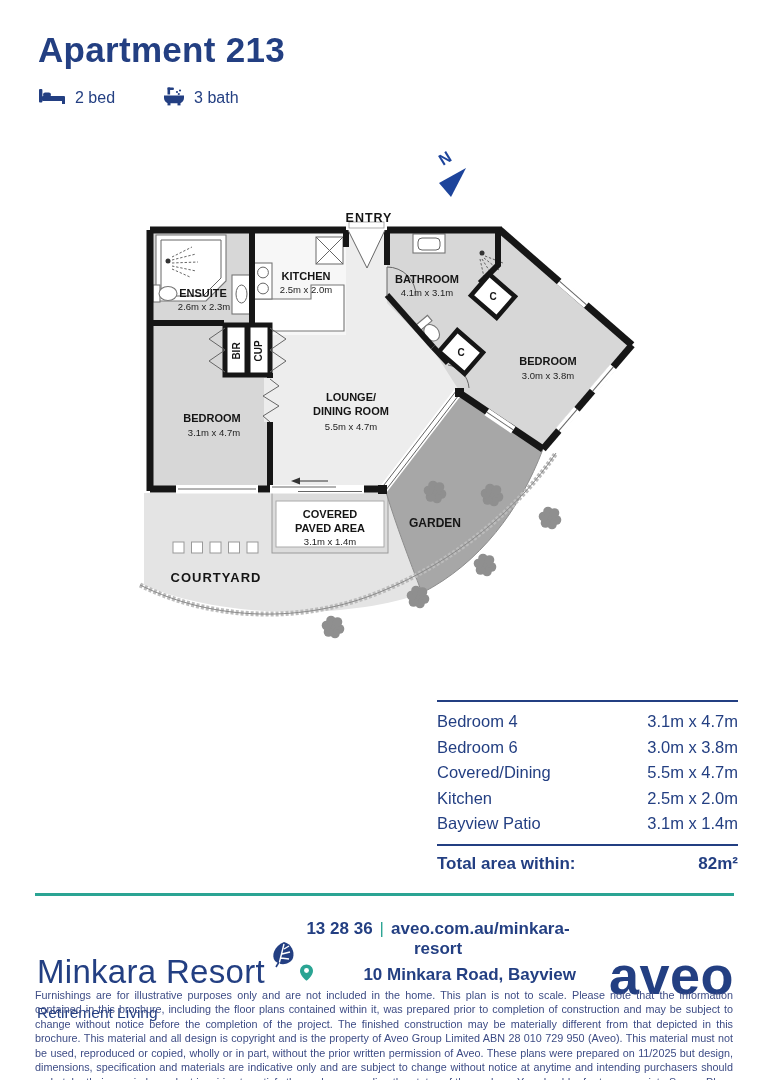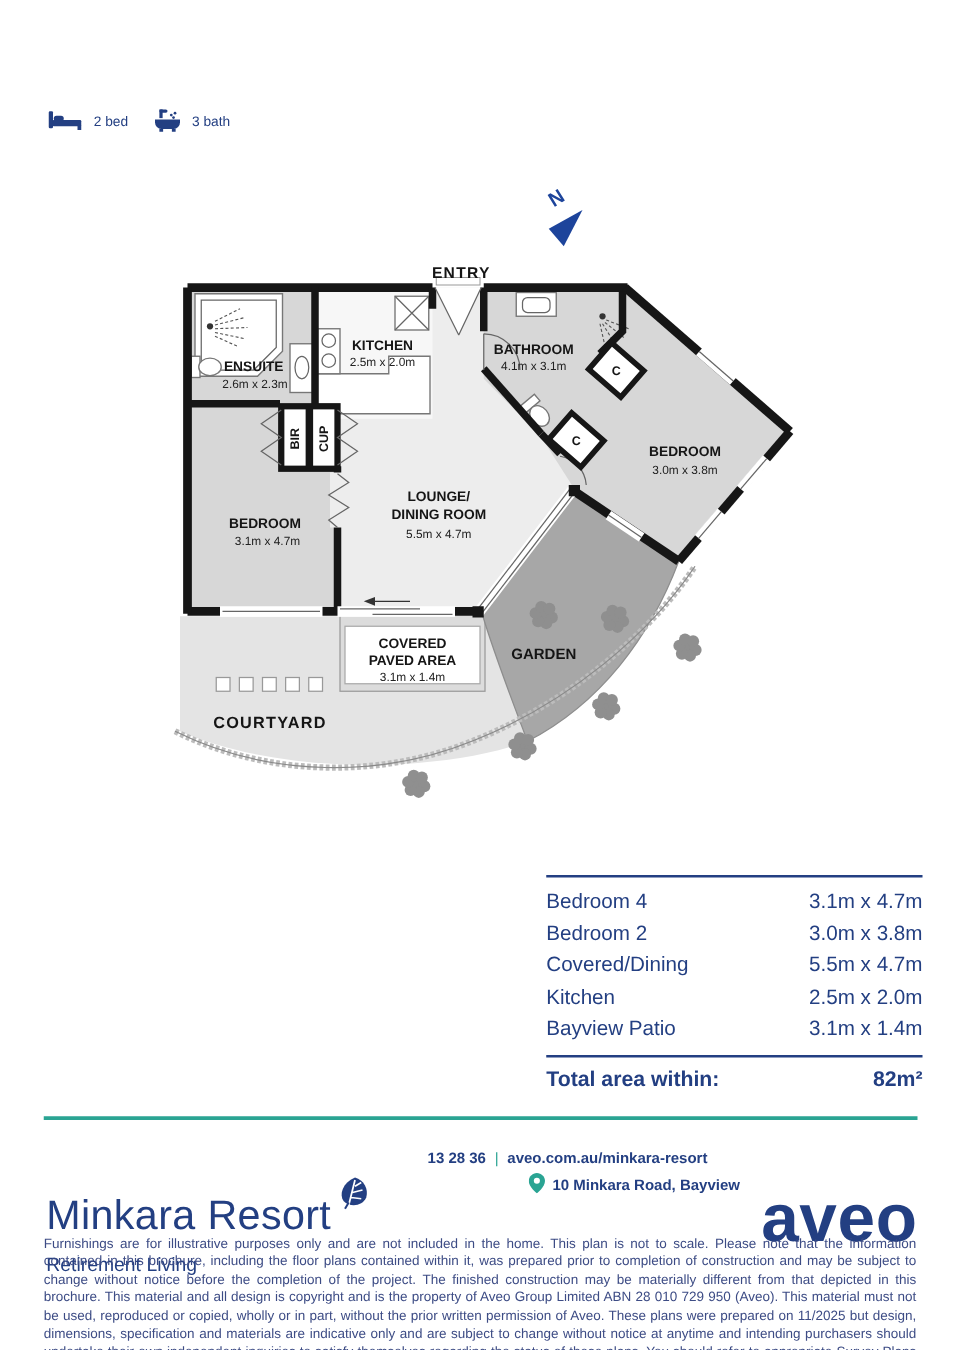--- a/index.html
+++ b/index.html
@@ -9,22 +9,22 @@
     --ink:#161616;
   }
   html,body{margin:0;padding:0;background:#ffffff;}
   body{width:764px;height:1080px;position:relative;overflow:hidden;
        font-family:"Liberation Sans","DejaVu Sans",sans-serif;}
   .page{position:absolute;inset:0;background:#fff;}
 
   
   .title{position:absolute;left:38px;top:30px;font-size:35px;font-weight:bold;
          color:var(--navy);letter-spacing:.3px;}
-  .facts{position:absolute;left:38px;top:86px;display:flex;gap:20px;align-items:center;
-         color:var(--navy);font-size:11px;}
+  .facts{position:absolute;left:38px;top:86px;display:flex;gap:48px;align-items:center;
+         color:var(--navy);font-size:16px;}
   .fact{display:flex;align-items:center;gap:9px;}
 
   
   .plan{position:absolute;left:130px;top:135px;width:520px;height:530px;}
   .plan svg{width:100%;height:100%;}
   .wall{stroke:var(--ink);stroke-width:7;fill:none;stroke-linecap:butt;}
   .wall6{stroke:var(--ink);stroke-width:6;fill:none;}
   .fx{fill:#ffffff;stroke:#777;stroke-width:1.1;}
   .thin{stroke:#666;stroke-width:1;fill:none;}
   .spray{stroke:#555;stroke-width:.9;stroke-dasharray:2.4 1.8;fill:none;}
@@ -38,36 +38,37 @@
   .dims .row{display:flex;justify-content:space-between;font-size:16.5px;line-height:25.5px;}
   .dims .total{border-top:2.5px solid var(--navy);margin-top:7px;padding-top:8px;
         display:flex;justify-content:space-between;font-weight:bold;font-size:17px;}
 
   
   .divider{position:absolute;left:35px;right:30px;top:893px;height:3px;background:var(--teal);}
   .resort{position:absolute;left:37px;top:953px;color:var(--navy);}
   .resort-name{font-size:33px;letter-spacing:.3px;}
   .resort-tag{font-size:15.5px;margin-top:13px;}
   .leaf{position:absolute;left:231px;top:-13px;}
-  .contact{position:absolute;left:316px;top:919px;width:276px;text-align:center;
-           color:var(--navy);font-weight:bold;font-size:12px;}
+  .contact{position:absolute;left:300px;top:919px;width:276px;text-align:center;
+           color:var(--navy);font-weight:bold;font-size:17px;}
   .contact .sep{color:var(--teal);padding:0 7px;font-weight:normal;}
-  .contact .line2{margin-top:5px;display:flex;align-items:center;justify-content:flex-end;gap:6px;}
+  .contact .line2{margin-top:5px;display:flex;align-items:center;justify-content:space-between;gap:6px;}
   .brand{position:absolute;right:30px;top:900px;font-size:54px;font-weight:bold;
          color:var(--navy);letter-spacing:0.5px;margin-top:44px;}
 
   
   .fineprint{position:absolute;left:35px;right:31px;top:988px;font-size:10.8px;
              line-height:1.34;text-align:justify;color:#3d4c85;}
 </style>
 </head>
 <body>
 
 <div class="page">
 
+  <div class="title">Apartment 213</div>
   <div class="facts">
     <div class="fact">
       <span>
         <svg width="28" height="18" viewBox="0 0 28 18">
           <g fill="#233f82">
             <rect x="1" y="2" width="3.4" height="13.5" rx="1"></rect>
             <rect x="5" y="5.5" width="8" height="4.4" rx="2.2"></rect>
             <rect x="4" y="9" width="23" height="5" rx="1"></rect>
             <rect x="24" y="13" width="3" height="4"></rect>
           </g>
@@ -304,21 +305,21 @@
       </g>
     </svg>
   </div>
 
   <div class="dims">
     <div class="row">
       <span>Bedroom 4</span>
       <span>3.1m x 4.7m</span>
     </div>
     <div class="row">
-      <span>Bedroom 2</span>
+      <span>Bedroom 6</span>
       <span>3.0m x 3.8m</span>
     </div>
     <div class="row">
       <span>Covered/Dining</span>
       <span>5.5m x 4.7m</span>
     </div>
     <div class="row">
       <span>Kitchen</span>
       <span>2.5m x 2.0m</span>
     </div>

